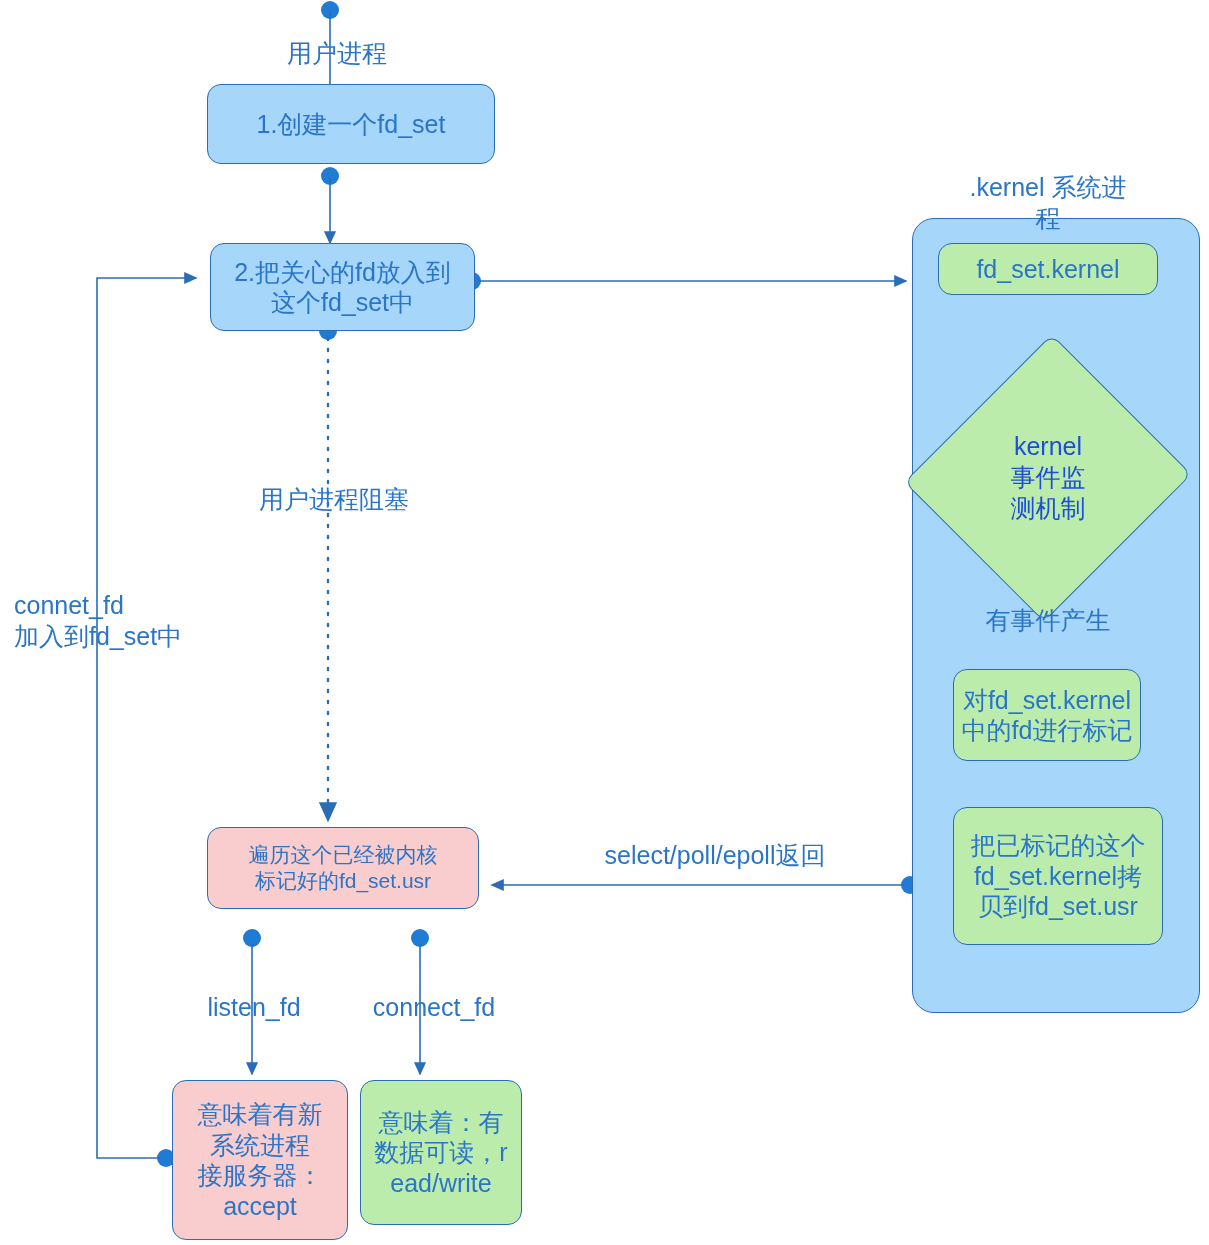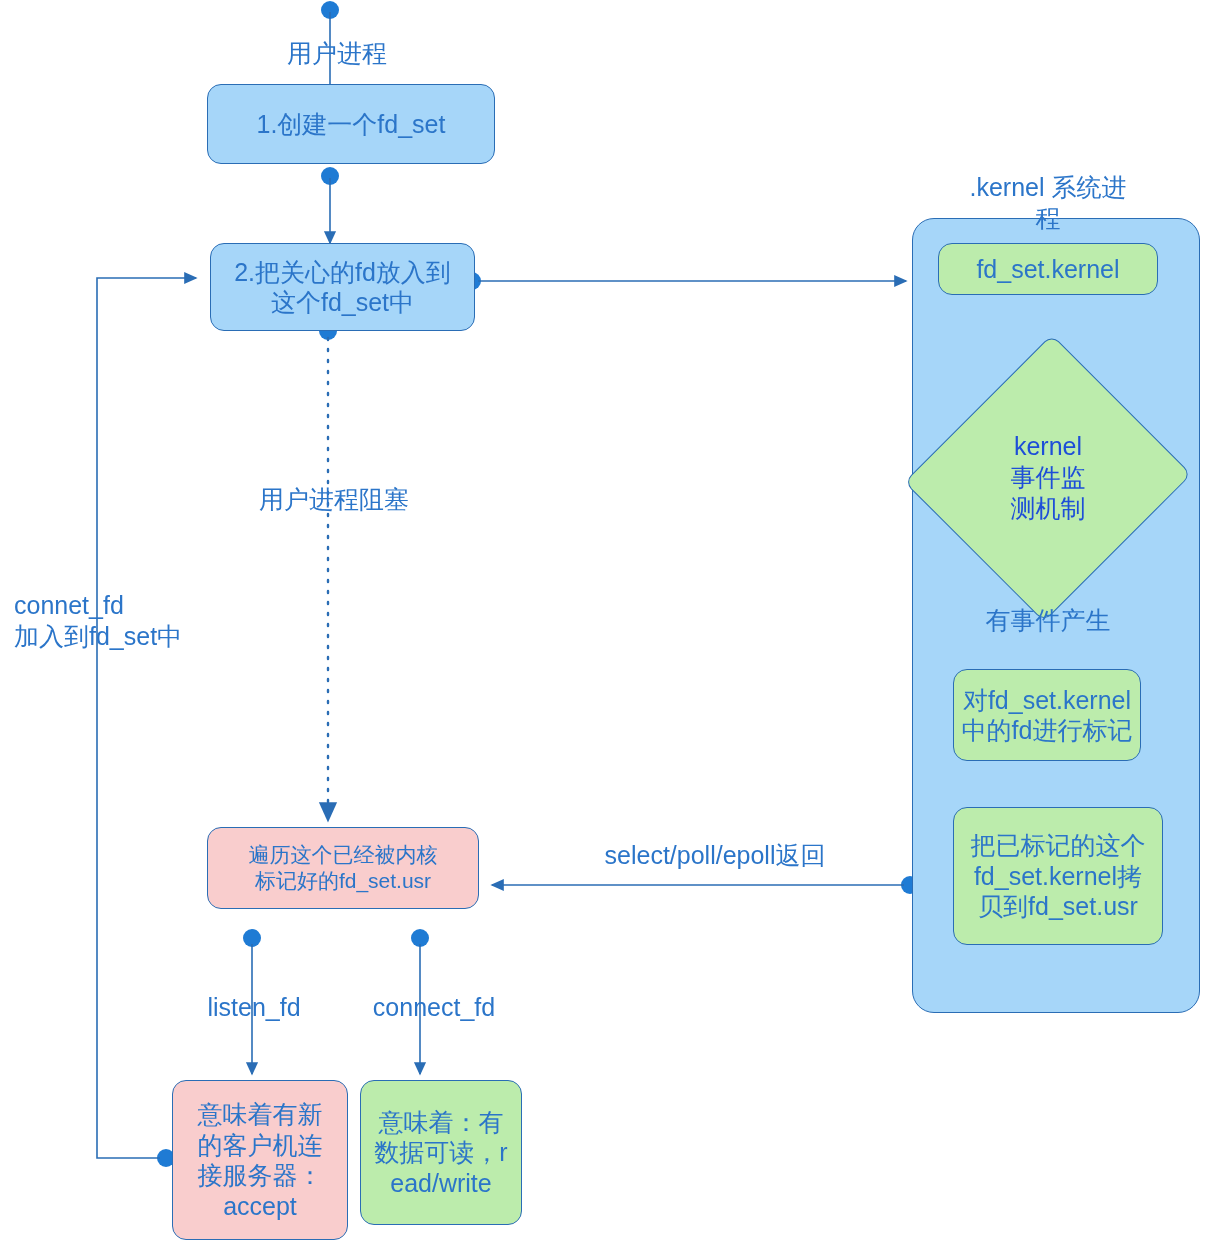--- a/index.html
+++ b/index.html
@@ -134,21 +134,21 @@
 
   <div class="node blue" style="left:207px; top:84px; width:288px; height:80px; font-size:25px;">1.创建一个fd_set</div>
 
   <div class="node blue" style="left:210px; top:243px; width:265px; height:88px; font-size:25px;text-align:center;">2.把关心的fd放入到
 这个fd_set中</div>
 
   <div class="node pink" style="left:207px; top:827px; width:272px; height:82px; font-size:21px;">遍历这个已经被内核
 标记好的fd_set.usr</div>
 
   <div class="node pink" style="left:172px; top:1080px; width:176px; height:160px; font-size:25px;">意味着有新
-的客户机连
+系统进程
 接服务器：
 accept</div>
 
   <div class="node green" style="left:360px; top:1080px; width:162px; height:145px; font-size:25px;">意味着：有
 数据可读，r
 ead/write</div>
 
   <div class="node green" style="left:938px; top:243px; width:220px; height:52px; font-size:25px;text-align:center;">fd_set.kernel</div>
 
   <div class="diamond" style="left:908px; top:330px; width:280px; height:295px;">

